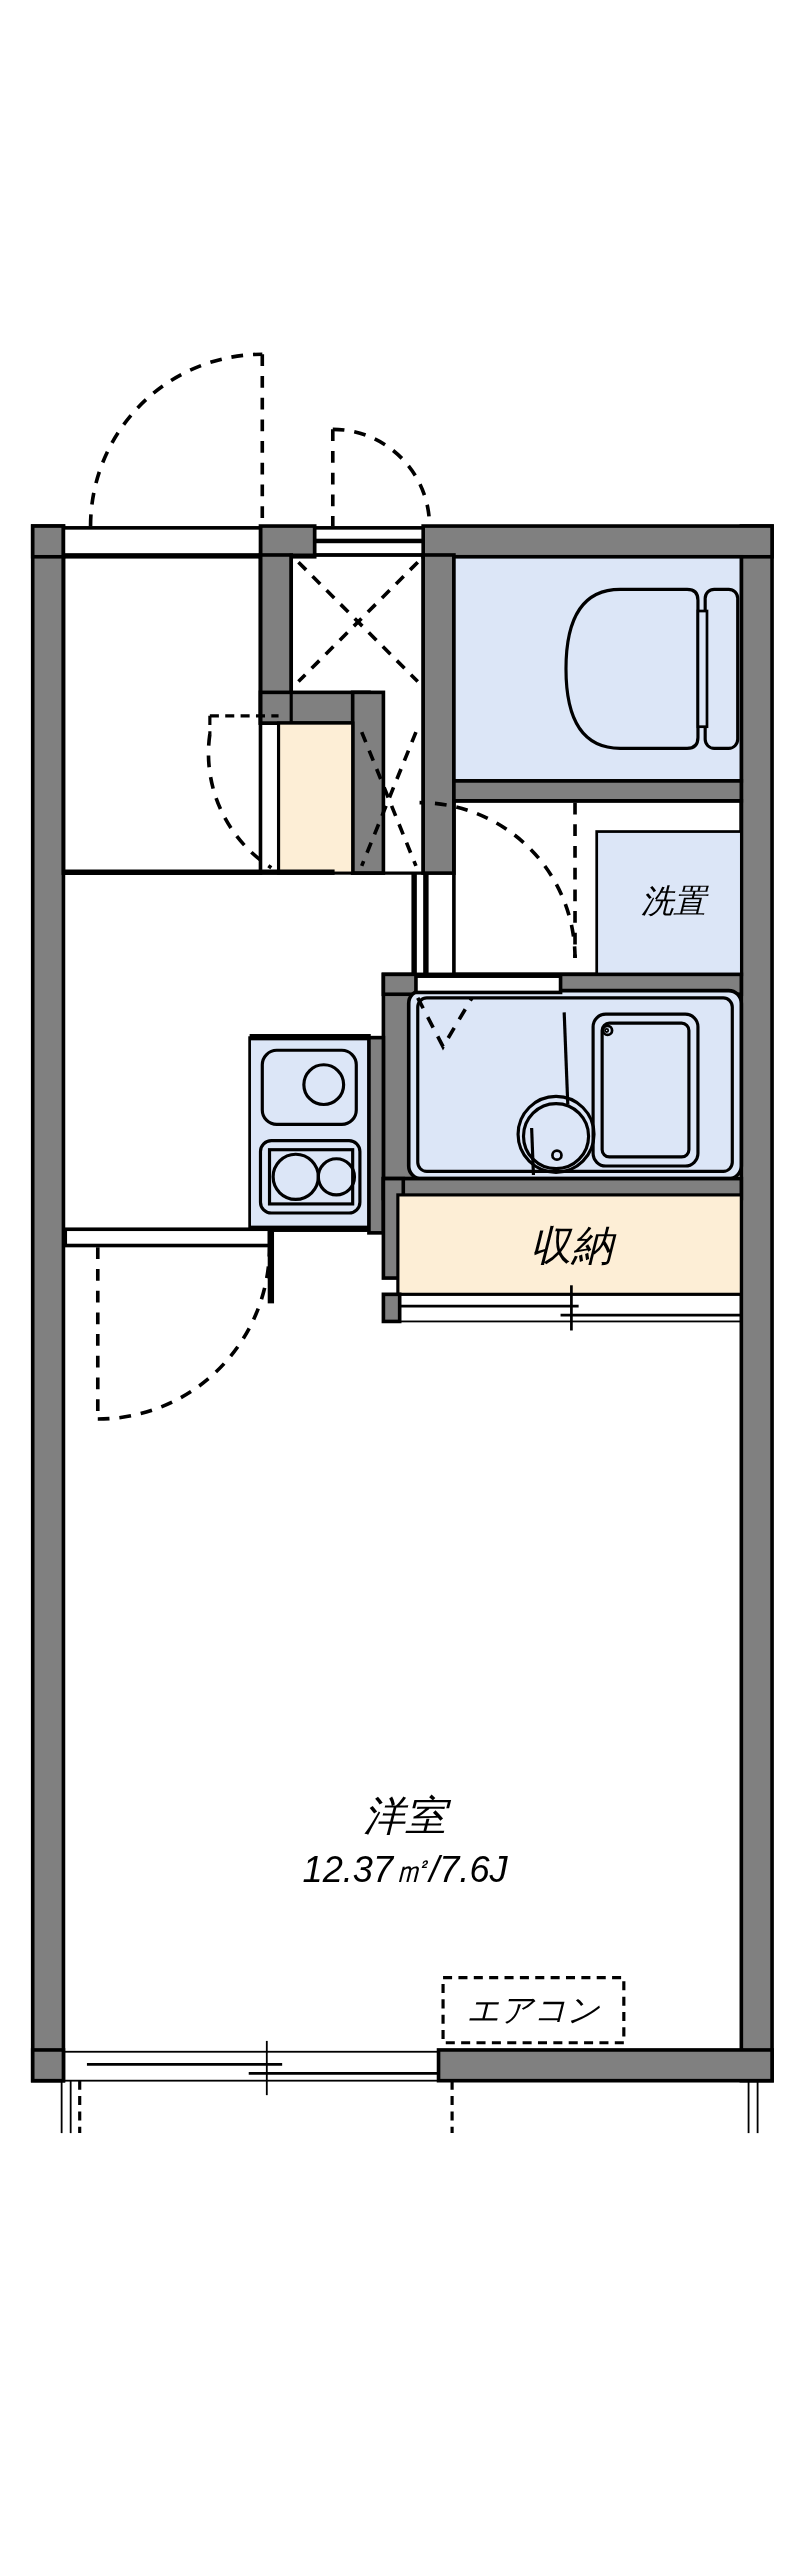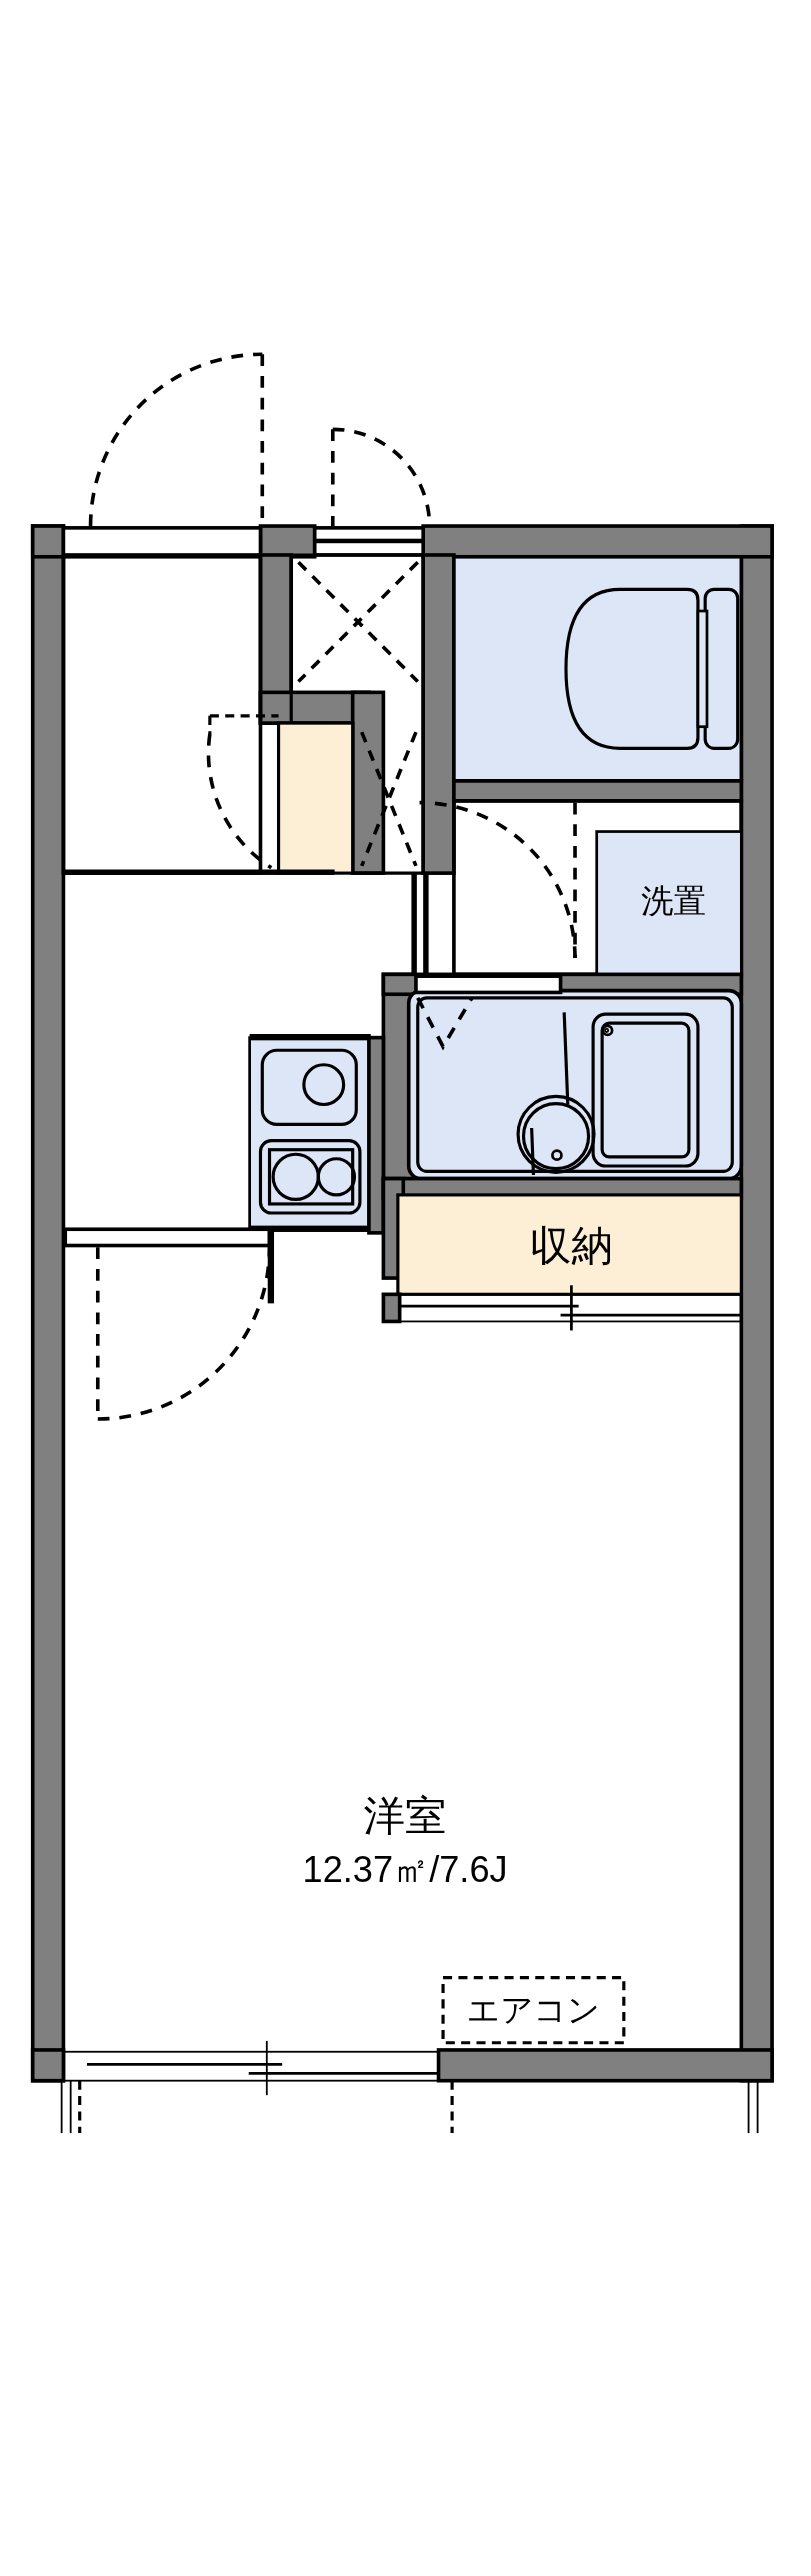--- a/index.html
+++ b/index.html
@@ -11,20 +11,21 @@
     width: 812px;
     height: 2576px;
     font-family: "Liberation Sans", "DejaVu Sans", sans-serif;
     overflow: hidden;
   }
   #floorplan-root {
     position: relative;
     width: 812px;
     height: 2576px;
     background: #ffffff;
+    font-style: italic;
   }
   svg#plan-svg {
     display: block;
     width: 812px;
     height: 2576px;
   }
   .wall-thick { fill: #808080; stroke: #000000; stroke-width: 4; }
   .wall-line  { fill: none; stroke: #000000; stroke-width: 4; }
   .thin-line  { fill: none; stroke: #000000; stroke-width: 3; }
   .hair-line  { fill: none; stroke: #000000; stroke-width: 2; }

